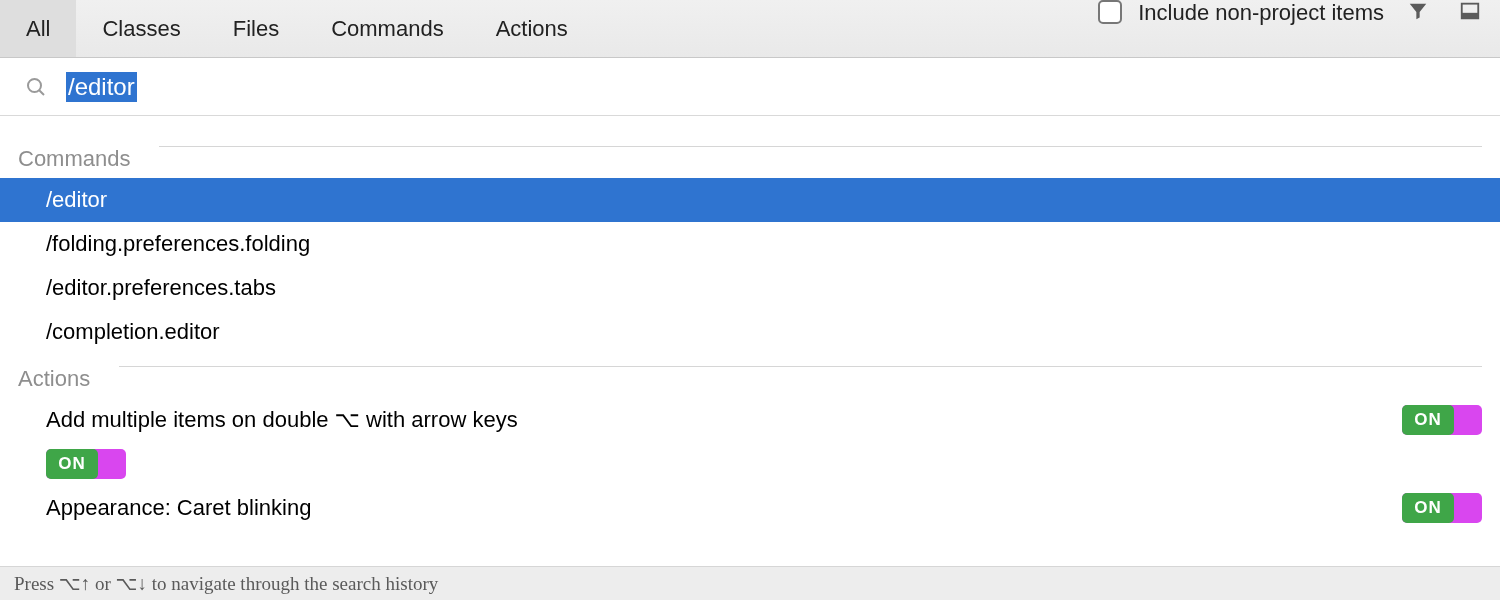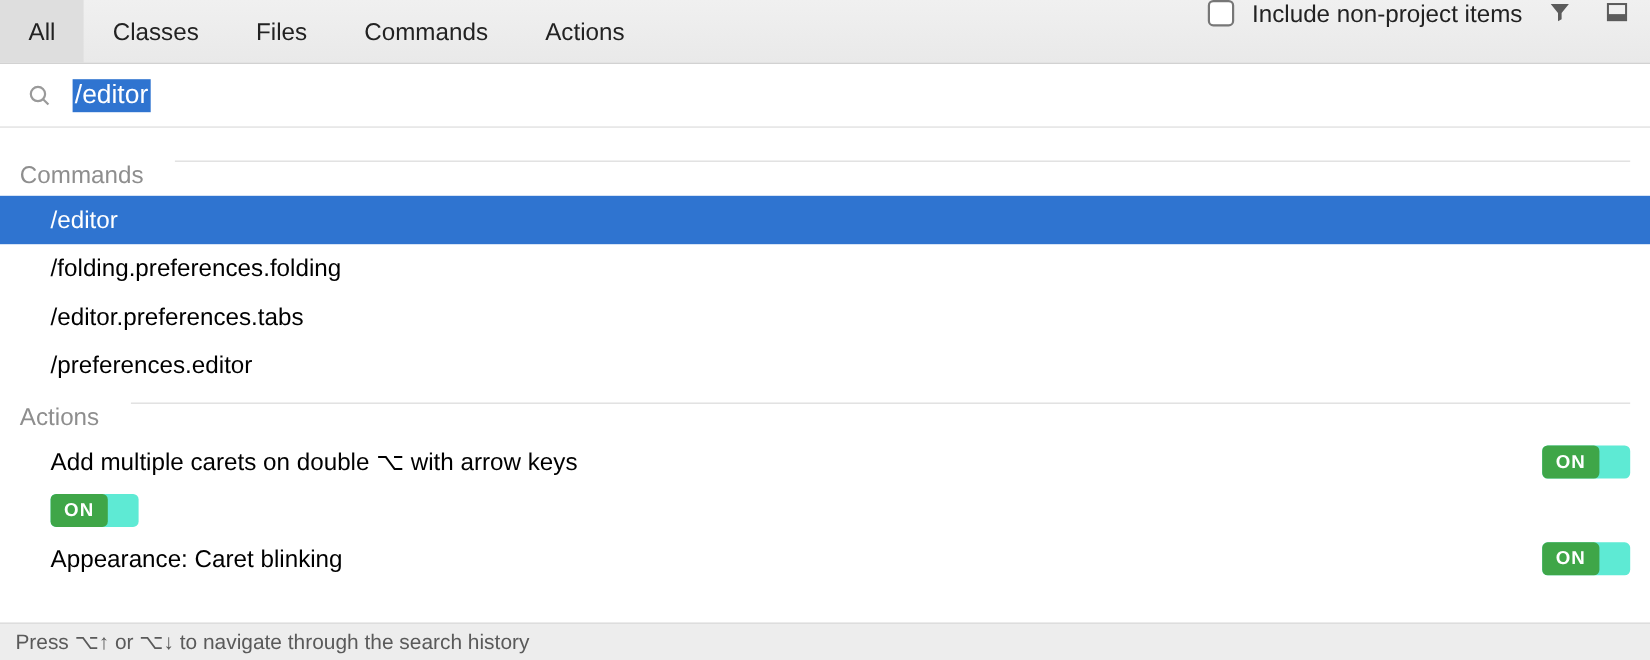--- a/index.html
+++ b/index.html
@@ -19,23 +19,23 @@
   .search-input-wrap { flex: 1; display:flex; align-items:center; }
   .search-selected { background:#2f74d0; color:#fff; padding: 0 2px; font-size: 24px; line-height: 30px; }
   .search-hint { color:#8a8a8a; font-size: 21px; letter-spacing: 0.5px; padding-right: 6px; }
   .body { padding-top: 18px; }
   .section-header { display:flex; align-items:flex-start; gap: 29px; padding: 0 18px; margin: 12px 0 6px 0; }
   .section-label { color:#8e8e8e; font-size: 22px; }
   .section-rule { flex:1; height:1px; background:#d6d6d6; }
   .row { height: 44px; display:flex; align-items:center; padding: 0 18px 0 46px; font-size: 22px; }
   .row.selected { background:#2f74d0; color:#fff; }
   .action-row { height: 44px; display:flex; align-items:center; padding: 0 18px 0 46px; font-size: 22px; justify-content: space-between; }
-  .toggle { width: 80px; height: 30px; border-radius: 5px; background:#5eead4; position:relative; display:flex; align-items:center; }
+  .toggle { width: 80px; height: 30px; border-radius: 5px; background:#d946ef; position:relative; display:flex; align-items:center; }
   .toggle .pill { position:absolute; left:0; top:0; bottom:0; width:52px; border-radius:5px; background:#3fa648; color:#fff; display:flex; align-items:center; justify-content:center; font-weight:600; font-size:17px; letter-spacing:1px; }
-  .statusbar { position:absolute; left:0; right:0; bottom:0; height: 34px; background:#ededed; border-top:1px solid #d6d6d6; display:flex; align-items:center; padding: 0 14px; color:#5a5a5a; font-size:19px; }
+  .statusbar { position:absolute; left:0; right:0; bottom:0; height: 34px; background:#ededed; border-top:1px solid #d6d6d6; display:flex; align-items:center; padding: 0 14px; color:#5a5a5a; font-size:19px;font-family:Liberation Serif, serif; }
 </style>
 </head>
 <body>
 
 <div class="tabbar">
   <div class="tab active">
       <span>All</span>
     </div>
   <div class="tab">
       <span>Classes</span>
@@ -89,30 +89,30 @@
   <div class="row selected">
       <span>/editor</span>
     </div>
   <div class="row">
       <span>/folding.preferences.folding</span>
     </div>
   <div class="row">
       <span>/editor.preferences.tabs</span>
     </div>
   <div class="row">
-      <span>/preferences.editor</span>
+      <span>/completion.editor</span>
     </div>
 
   <div class="section-header">
     <span class="section-label">Actions</span>
     <div class="section-rule"></div>
   </div>
 
   <div class="action-row">
-    <span>Add multiple carets on double ⌥ with arrow keys</span>
+    <span>Add multiple items on double ⌥ with arrow keys</span>
     <div class="toggle">
         <div class="pill">ON</div>
       </div>
   </div>
   <div class="action-row">
     <div class="toggle">
         <div class="pill">ON</div>
       </div>
   </div>
   <div class="action-row">

